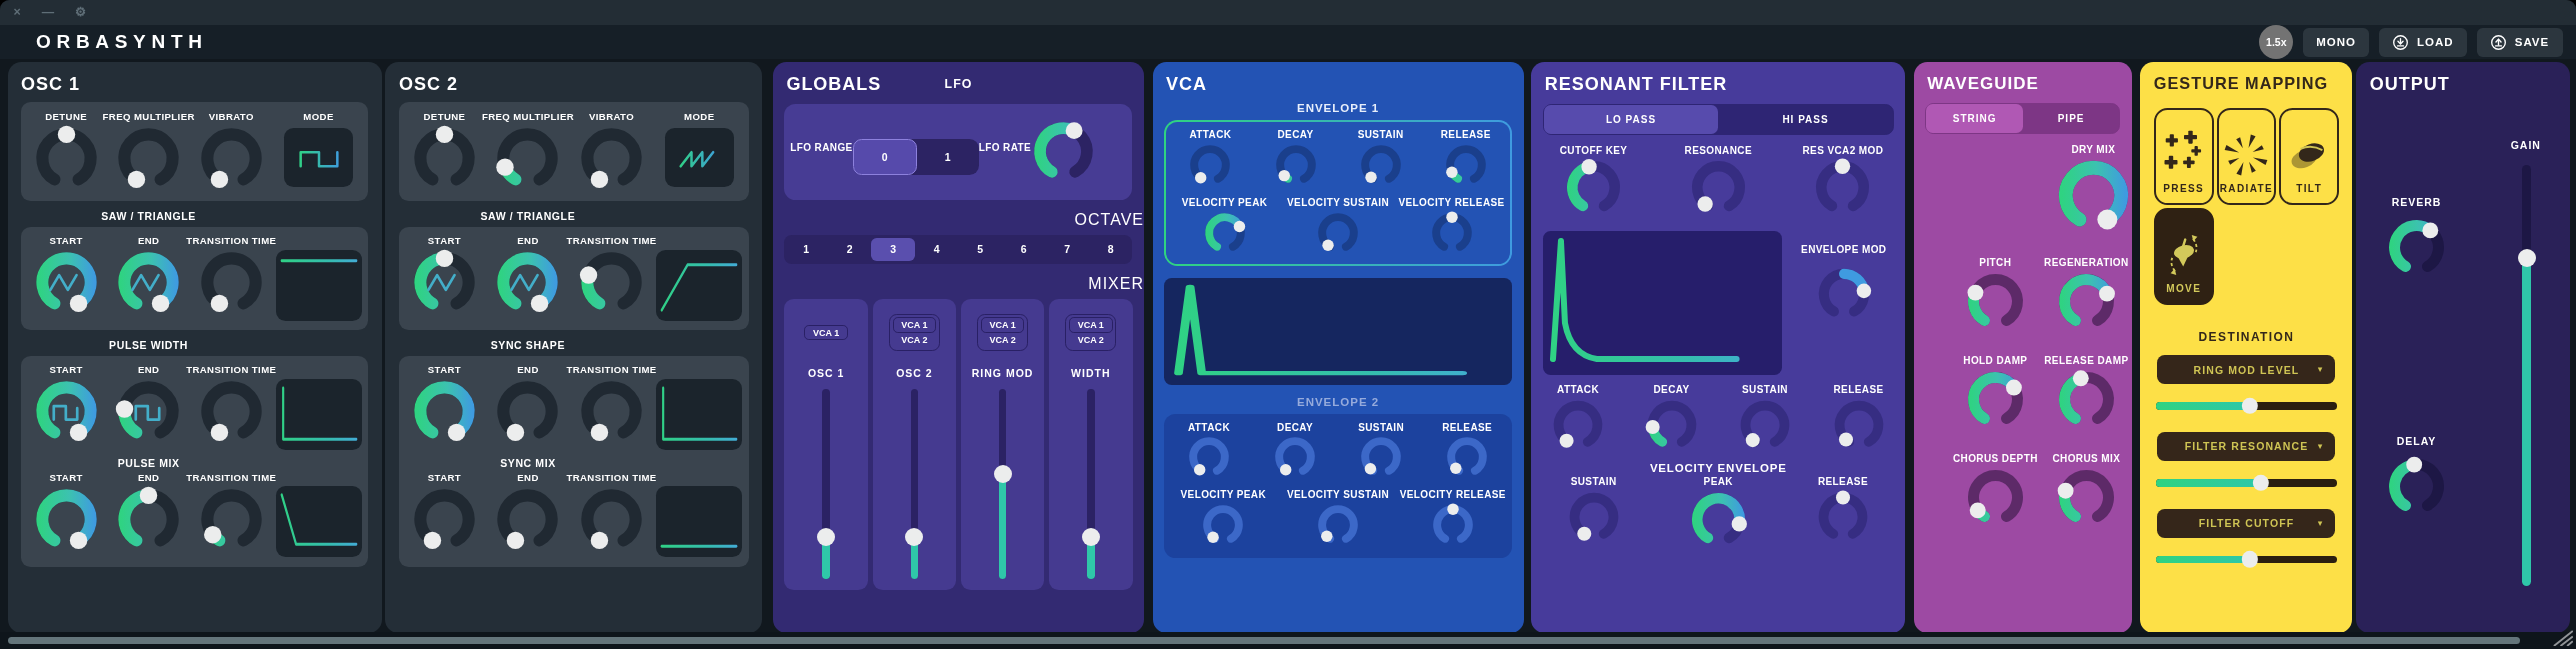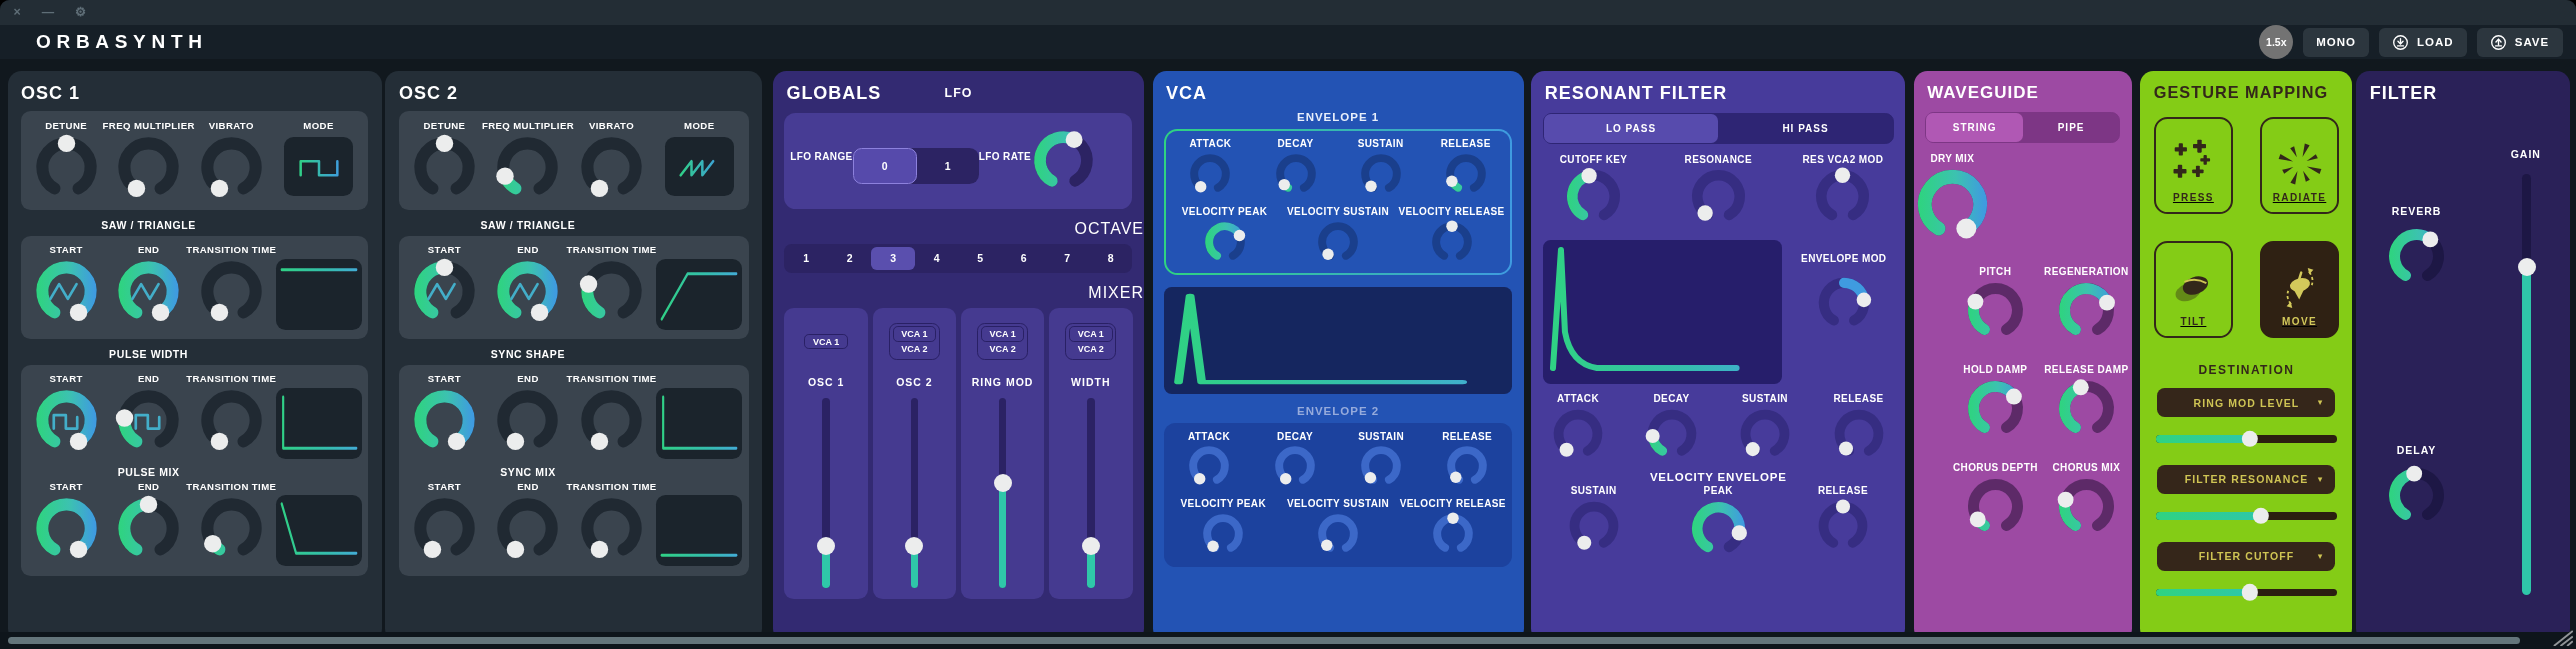--- a/index.html
+++ b/index.html
@@ -8,28 +8,28 @@
   
   .chrome{height:25px;background:#232d35;display:flex;align-items:center;gap:21px;padding-left:13.4px;}
   .wc{color:#5f6e77;font-size:12.4px;font-weight:700;line-height:1;}
   .titlebar{height:34px;background:#161f27;display:flex;align-items:center;}
   .tb-title{color:#fff;font-size:19px;font-weight:800;letter-spacing:5.7px;padding-left:36px;flex:1;}
   .tb-right{display:flex;align-items:center;gap:9.6px;padding-right:13.4px;}
   .badge{width:34px;height:34px;border-radius:50%;background:#737373;color:#fff;font-size:10.5px;font-weight:700;display:flex;align-items:center;justify-content:center;}
   .tbtn{height:29px;border-radius:5.7px;background:#2c363e;color:#fff;font-size:11.5px;font-weight:700;letter-spacing:1px;display:flex;align-items:center;gap:7.7px;padding:0 13.4px;border:none;}
   .tbtn svg{display:block}
   
-  .main{position:absolute;top:71px;left:0;display:flex;}
+  .main{position:absolute;top:62px;left:0;display:flex;}
   .panel{height:571px;border-radius:13.4px;box-sizing:border-box;flex:none;overflow:hidden;}
   .p-slate{background:#242e37;}
   .p-indigo{background:#332a72;}
   .p-blue{background:#2353b4;}
   .p-violet{background:#473b9b;}
   .p-magenta{background:#9d4aa3;}
-  .p-olive{background:#84cc16;}
+  .p-olive{background:#fde047;}
   .p-navy{background:#2a2158;position:relative;}
   .phead{color:#fff;font-size:18px;font-weight:800;letter-spacing:1px;padding:12.4px 0 6.7px 13.4px;white-space:nowrap;}
   .p-olive .phead{color:#33271a;font-size:16.3px;}
   
   .krow{display:flex;align-items:flex-start;}
   .kcol{flex:1;display:flex;flex-direction:column;align-items:center;min-width:0;}
   .klabel{font-size:9.6px;font-weight:700;letter-spacing:0.4px;color:#fff;white-space:nowrap;margin-bottom:2.9px;}
   .klabel.md{font-size:10px;}
   .grouptitle{font-size:10.5px;font-weight:700;letter-spacing:0.6px;color:#fff;text-align:center;margin:8.6px 0 4.8px 13.4px;width:calc(100% - 119px);}
   .sub{font-size:10.5px;font-weight:700;letter-spacing:0.6px;color:#fff;text-align:center;width:calc(100% - 92px);margin:7.7px 0 2.9px;}
@@ -71,24 +71,24 @@
   .seg{display:flex;border-radius:8.6px;margin:1.9px 11.5px 9.6px;height:29px;border:1.9px solid #2e2574;background:#2e2574;}
   .seg .opt{flex:1;display:flex;align-items:center;justify-content:center;color:#fff;font-size:10px;font-weight:700;letter-spacing:1px;border-radius:6.7px;white-space:nowrap;}
   .seg .opt.sel{background:#574bad;}
   .seg.wg{border-color:#7d3685;background:#7d3685;}
   .seg.wg .opt.sel{background:#b058b4;}
   .fmid{display:flex;margin:13.4px 0 3.8px 11.5px;}
   .fdisp{flex:1;height:144px;background:#261e6b;border-radius:7.7px;}
   .envmodcol{width:123px;flex:none;display:flex;flex-direction:column;align-items:center;padding-top:13.4px;}
   .veltitle{color:#fff;font-size:11.5px;font-weight:700;letter-spacing:0.8px;text-align:center;margin:9.6px 0 1.9px;}
   
-  .wgcenter{display:flex;flex-direction:column;align-items:flex-start;margin-top:7.7px;}
+  .wgcenter{display:flex;flex-direction:column;align-items:flex-end;margin-top:7.7px;}
   .wgrow{display:flex;margin-top:23px;margin-left:36px;}
   
-  .gest-grid{display:grid;grid-template-columns:1fr 1fr;gap:27px;margin:7.7px 13.4px 0;text-decoration:underline;}
+  .gest-grid{display:grid;grid-template-columns:1fr 1fr 1fr;gap:3px;margin:7.7px 13.4px 0;}
   .gbtn{height:97px;border:2.4px solid #33271a;border-radius:13.4px;display:flex;flex-direction:column;align-items:center;justify-content:flex-end;padding-bottom:8.6px;gap:1.9px;box-sizing:border-box;background:transparent;}
   .gbtn.act{background:#2f2113;border-color:#2f2113;}
   .glabel{font-size:10px;font-weight:700;letter-spacing:1.4px;color:#33271a;}
   .gbtn.act .glabel{color:#d3c95b;}
   .destlabel{text-align:center;font-size:12px;font-weight:700;letter-spacing:1.4px;color:#33271a;margin:25px 0 11.5px;}
   .drop{height:29px;background:#35261a;border-radius:7.7px;margin:0 17px;display:flex;align-items:center;justify-content:center;position:relative;color:#cfc454;font-size:10.5px;font-weight:700;letter-spacing:1.1px;white-space:nowrap;}
   .drop .arr{position:absolute;right:10.5px;font-size:7.7px;}
   .hslider{position:relative;height:7.7px;border-radius:3.8px;background:#2b1f10;margin:18px 15.3px 22px;}
   .hfill{position:absolute;left:0;top:0;height:100%;border-radius:3.8px;background:linear-gradient(90deg,#2fd381,#2ec7a9);}
   .hthumb{position:absolute;top:50%;width:16.3px;height:16.3px;border-radius:50%;background:#eceded;transform:translate(-50%,-50%);}
@@ -890,21 +890,21 @@
           <div class="hfill" style="width: 58%;"></div>
           <div class="hthumb" style="left: 58%;"></div>
         </div>
         <div class="drop">FILTER CUTOFF<span class="arr">▼</span></div>
         <div class="hslider">
           <div class="hfill" style="width: 52%;"></div>
           <div class="hthumb" style="left: 52%;"></div>
         </div>
       </div>
       <div class="panel p-navy" style="width: 214px; margin-left: 3.8px;">
-        <div class="phead">FILTER</div>
+        <div class="phead">OUTPUT</div>
         <div class="olabel abs" style="left: 124px; top: 77px; width: 91px;">GAIN</div>
         <div class="gtrack" style="left: 166px; top: 103px; height: 421px;">
           <div class="gfill" style="height: 78%;"></div>
           <div class="gthumb" style="top: 22%;"></div>
         </div>
         <div class="olabel abs" style="left: 16.3px; top: 134px; width: 88px;">REVERB</div>
         <svg viewBox="0 0 100 100" width="61" height="61" style="position: absolute; left: 30px; top: 155px;">
           <path d="M 32.00 81.18 A 36 36 0 1 1 68.00 81.18" fill="none" stroke="#1d1745" stroke-width="18" stroke-linecap="round" stroke-linejoin="round"></path>
           <path d="M 32.00 81.18 A 36 36 0 1 1 72.66 22.02" fill="none" stroke="url(#gb)" stroke-width="18" stroke-linecap="round" stroke-linejoin="round"></path>
           <circle cx="72.66" cy="22.02" r="13" fill="#eceded"></circle>

